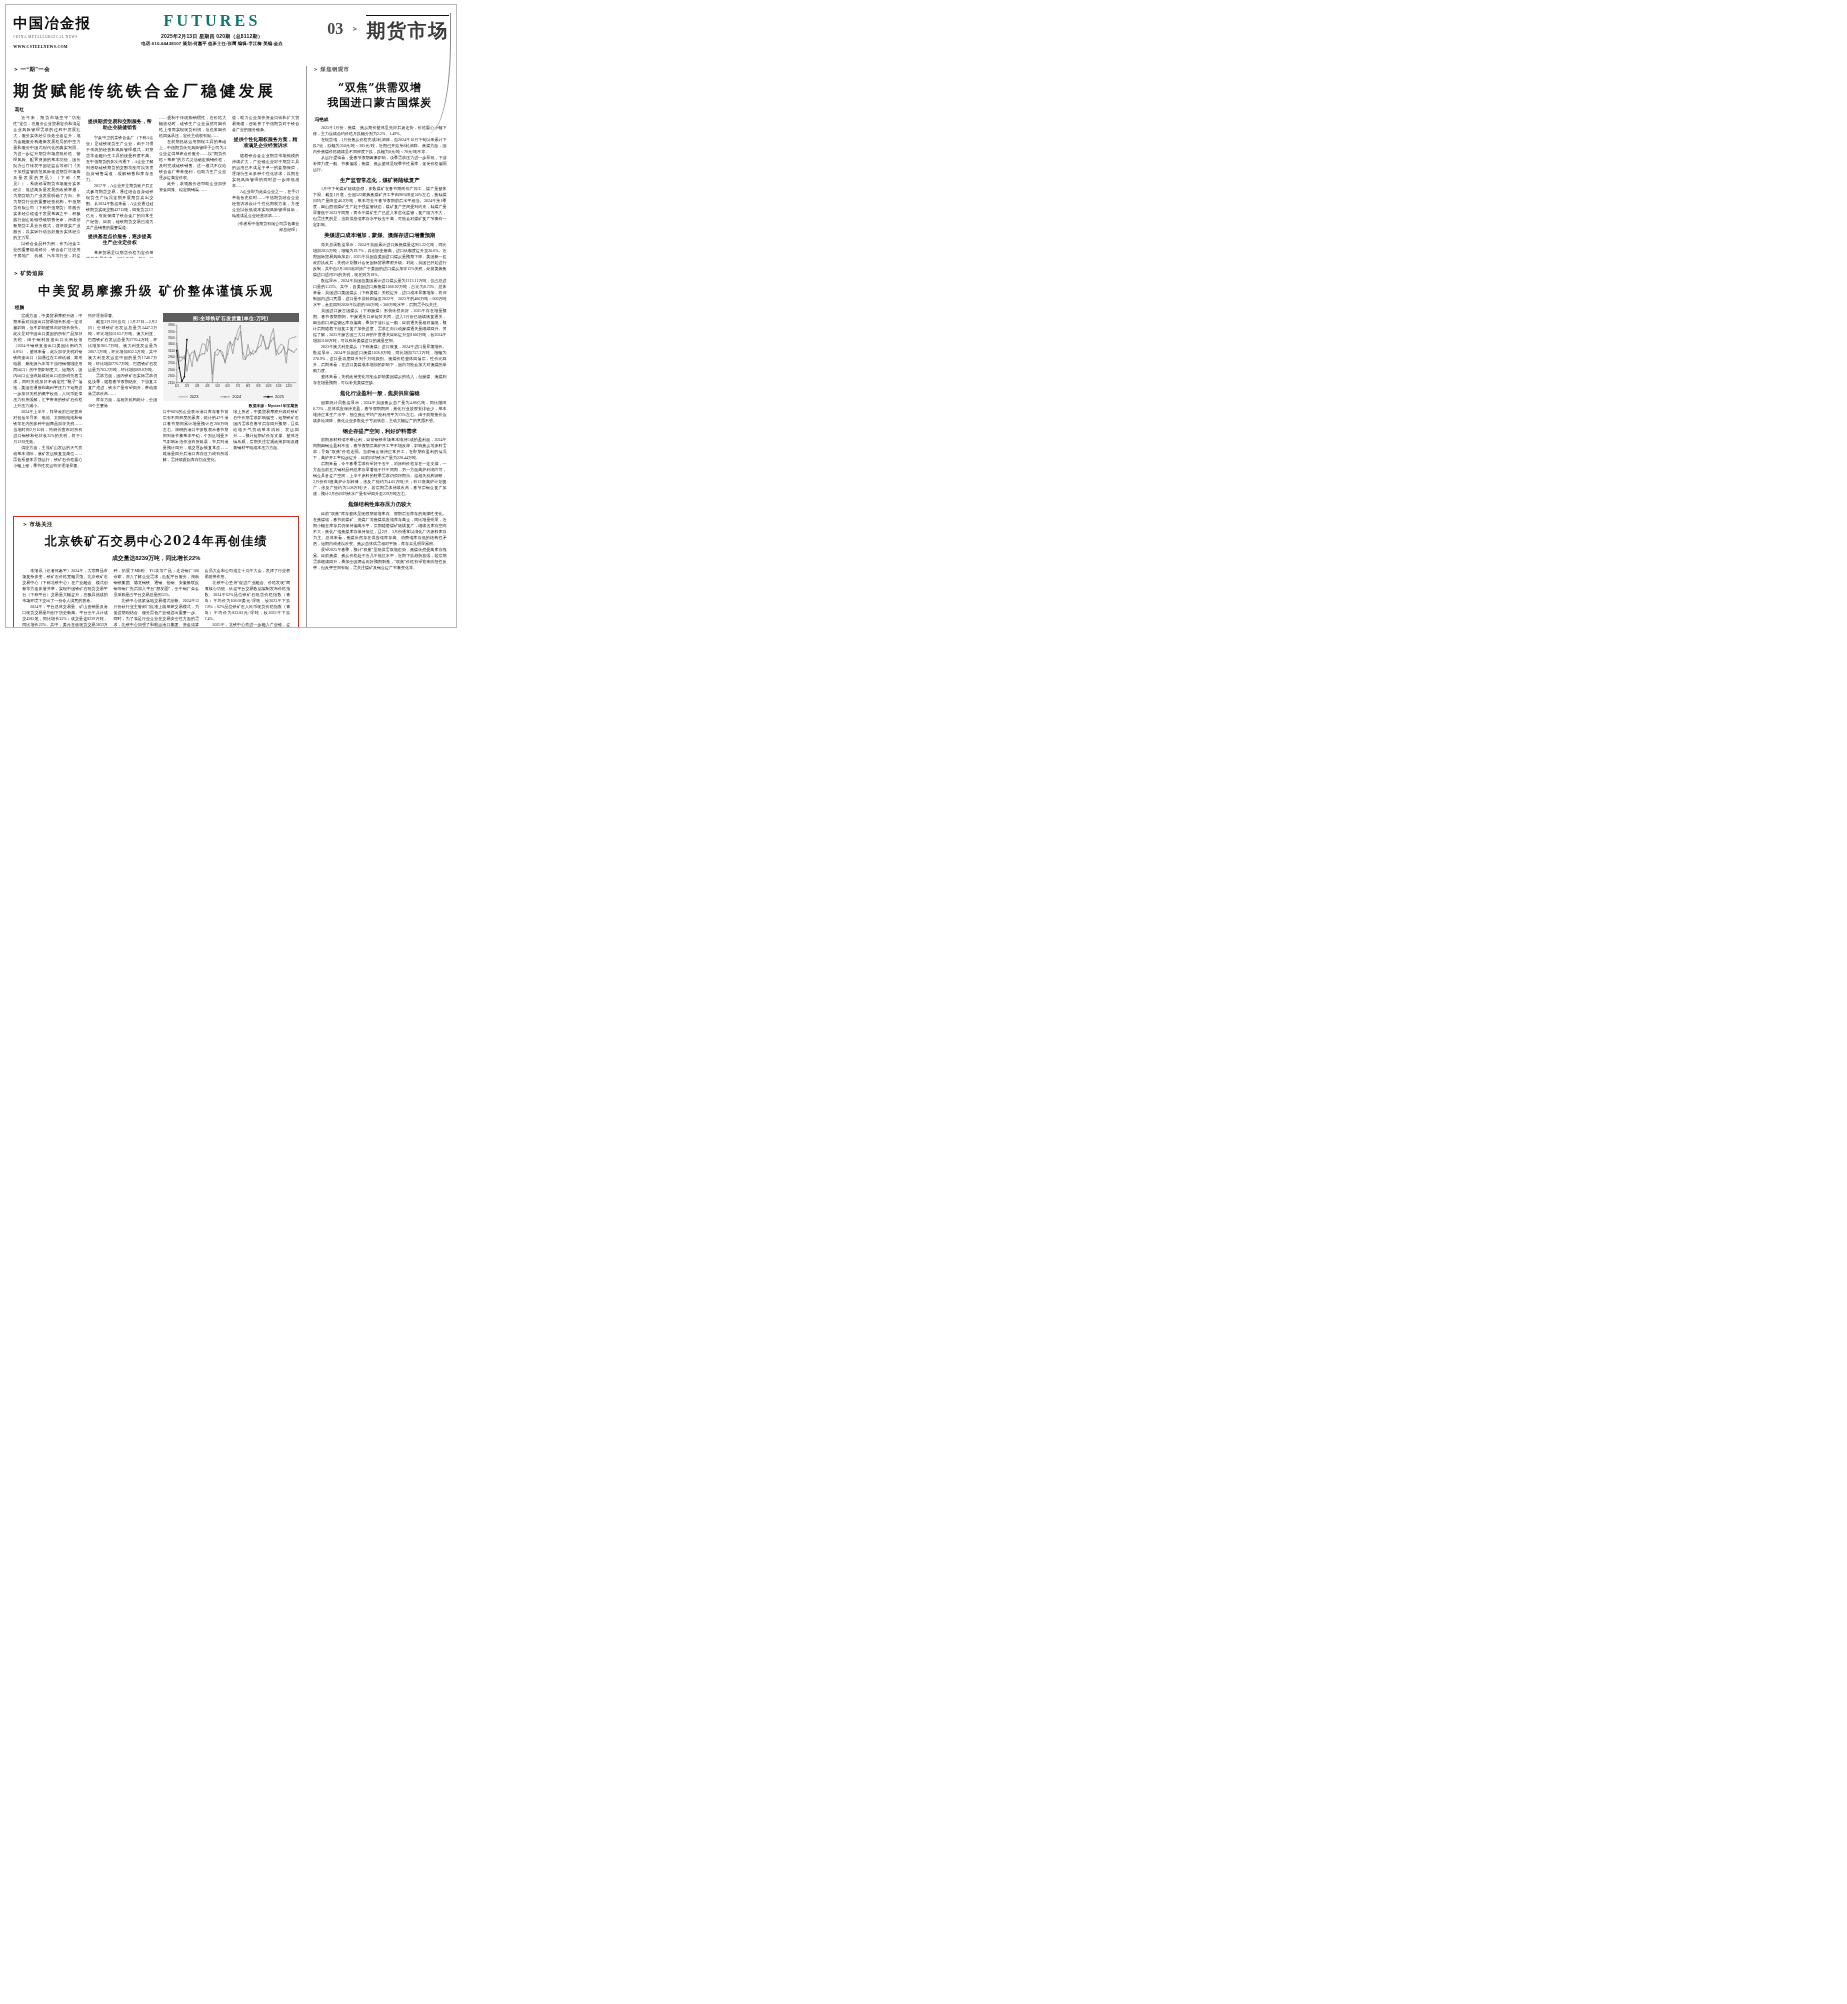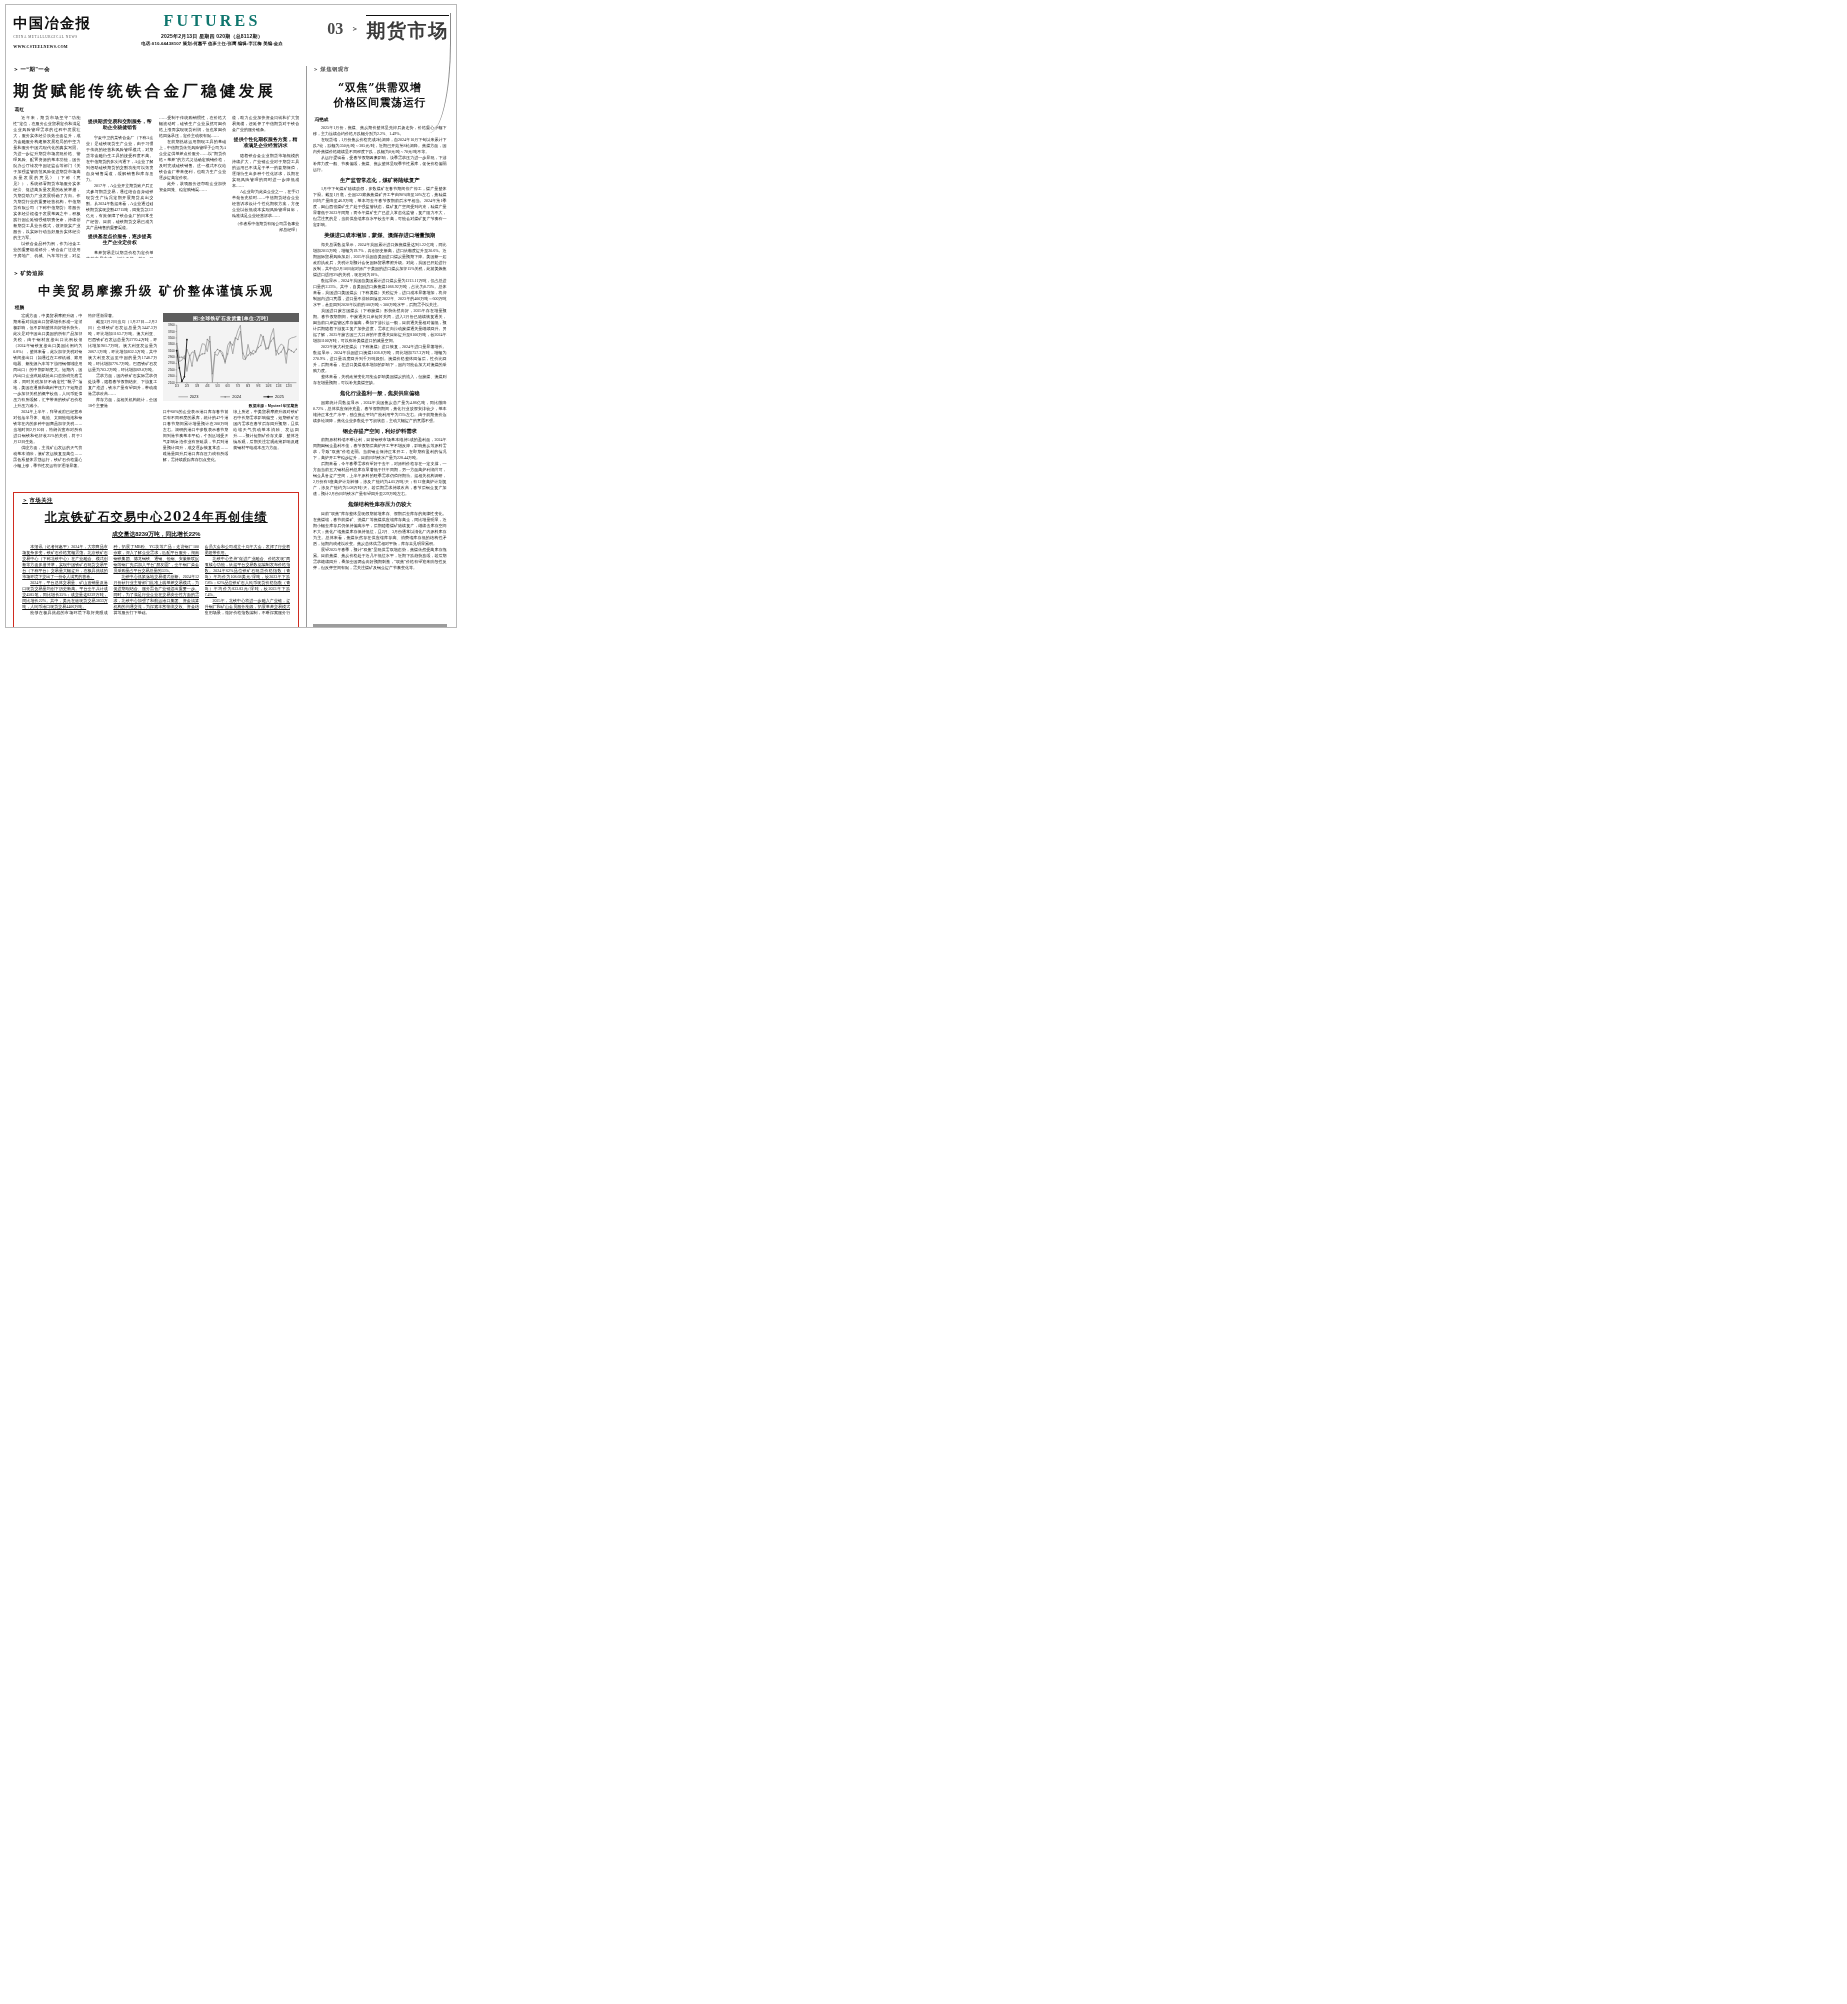--- a/index.html
+++ b/index.html
@@ -73,21 +73,21 @@
                  font-family:"Liberation Sans",sans-serif; }
   .chart-plot { background:#f3f3f3; display:block; }
   .chart-legend { display:flex; justify-content:space-around; background:#f3f3f3;
                   padding:0.8px 4px 2px; }
   .leg-item { display:flex; align-items:center; gap:1.6px; font-size:4px;
               font-family:"Liberation Sans",sans-serif; }
   .chart-src { text-align:right; font-size:3.8px; font-weight:bold; margin:1.6px 0.8px 0.8px;
                font-family:"Liberation Sans",sans-serif; }
 
   
-  .boxart { border:1.2px solid #d02b20; margin-top:0; padding:4px 8px 19px;text-decoration:underline; }
+  .boxart { border:1.2px solid #d02b20; margin-top:24px; padding:4px 8px 19px; }
   .box-title { text-align:center; font-size:12px; font-weight:900; letter-spacing:1.2px;
                margin:4.8px 0 4px; font-family:"DejaVu Serif",serif; }
   .box-sub { text-align:center; font-size:5.8px; font-weight:bold; margin-bottom:5.6px;
              font-family:"Liberation Sans",sans-serif; }
   .box-body { height:71px; }
   .box-body p:first-child { margin-top:0; }
 
   
   .r-title { text-align:center; font-size:10.8px; font-weight:900; letter-spacing:0.8px;
              line-height:15.2px; margin:7.2px 0 5.6px; font-family:"DejaVu Serif",serif; }
@@ -346,21 +346,21 @@
           </div>
       </div>
     </div>
 
     <div class="rightcol">
       <div class="kicker gray">
         <span class="mark">＞</span><span>煤焦钢观市</span>
       </div>
       <div class="r-title">
         <span>“双焦”供需双增</span><br>
-        <span>价格区间震荡运行</span>
+        <span>我国进口蒙古国煤炭</span>
       </div>
       <div class="byline">冯艳成</div>
       <div class="flow">
           <p>2025年1月份，焦煤、焦炭期价整体呈先抑后扬走势，价格重心小幅下移，主力连续合约价格月跌幅分别为2.2%、1.49%。</p>
           <p>在现货端，1月份焦炭价格完成2轮调降，自2024年10月下旬以来累计下跌7轮，跌幅为350元/吨～385元/吨，近期已开始第8轮调降。焦煤方面，国内外焦煤价格继续呈不同程度下跌，跌幅为0元/吨～70元/吨不等。</p>
           <p>从运行逻辑看，受春节假期因素影响，淡季需求压力进一步显现，下游补库力度一般、节奏偏缓，焦煤、焦炭整体呈现季节性累库，促使价格偏弱运行。</p>
           <div class="subhead">生产监管常态化，煤矿将陆续复产</div>
           <p>1月中下旬煤矿陆续放假，多数煤矿在春节期间停产停工，煤产量整体下滑。截至1月底，全国523家炼焦煤矿开工率由90%降至50%左右，焦精煤日均产量降至46.9万吨，基本与去年春节假期前后水平相当。2024年第1季度，因山西省煤矿生产处于强监管状态，煤矿复产空间受到约束，精煤产量显著低于2023年同期；而今年煤矿生产已进入常态化监管，复产阻力不大，但需注意的是，当前供应端库存水平较去年高，可能会对煤矿复产节奏有一定影响。</p>
           <div class="subhead">美煤进口成本增加，蒙煤、澳煤存进口增量预期</div>
           <p>海关总署数据显示，2024年我国累计进口炼焦煤量达到1.22亿吨，同比增加2015万吨，增幅为19.7%，再创历史新高，进口依赖度提升至20.6%。近期国际贸易风险加剧，2025年我国自美国进口煤炭量预期下降。美国新一届政府执政后，关税计划预计会使国际贸易摩擦升级。对此，我国已开始进行反制，其中自2月10日起对原产于美国的进口煤炭加征15%关税，此前美炼焦煤进口适用3%的关税，现在则为18%。</p>

